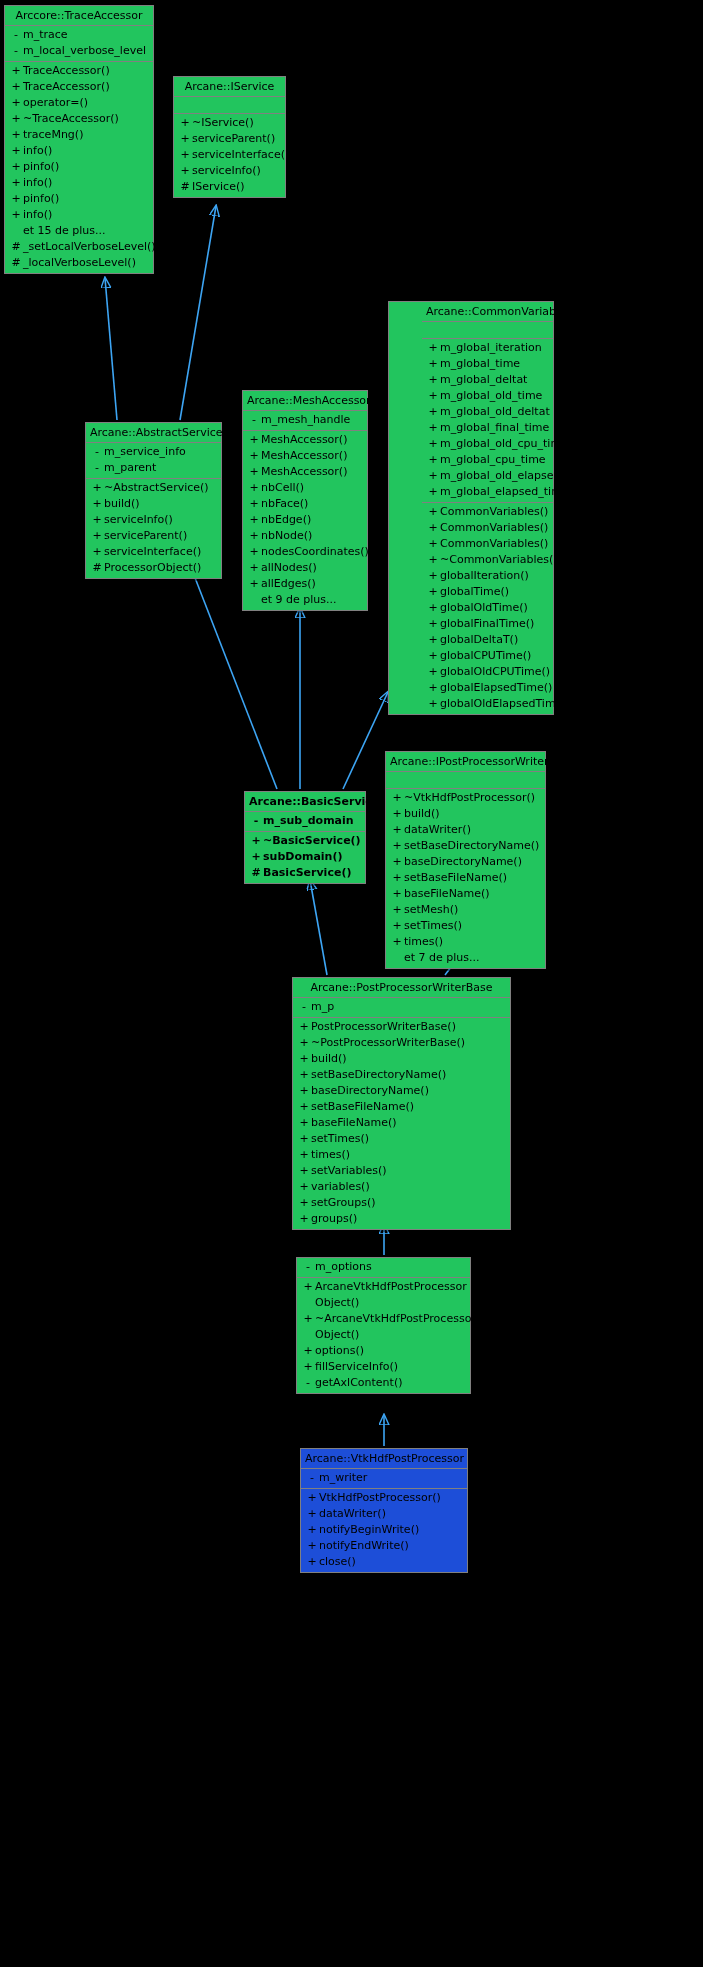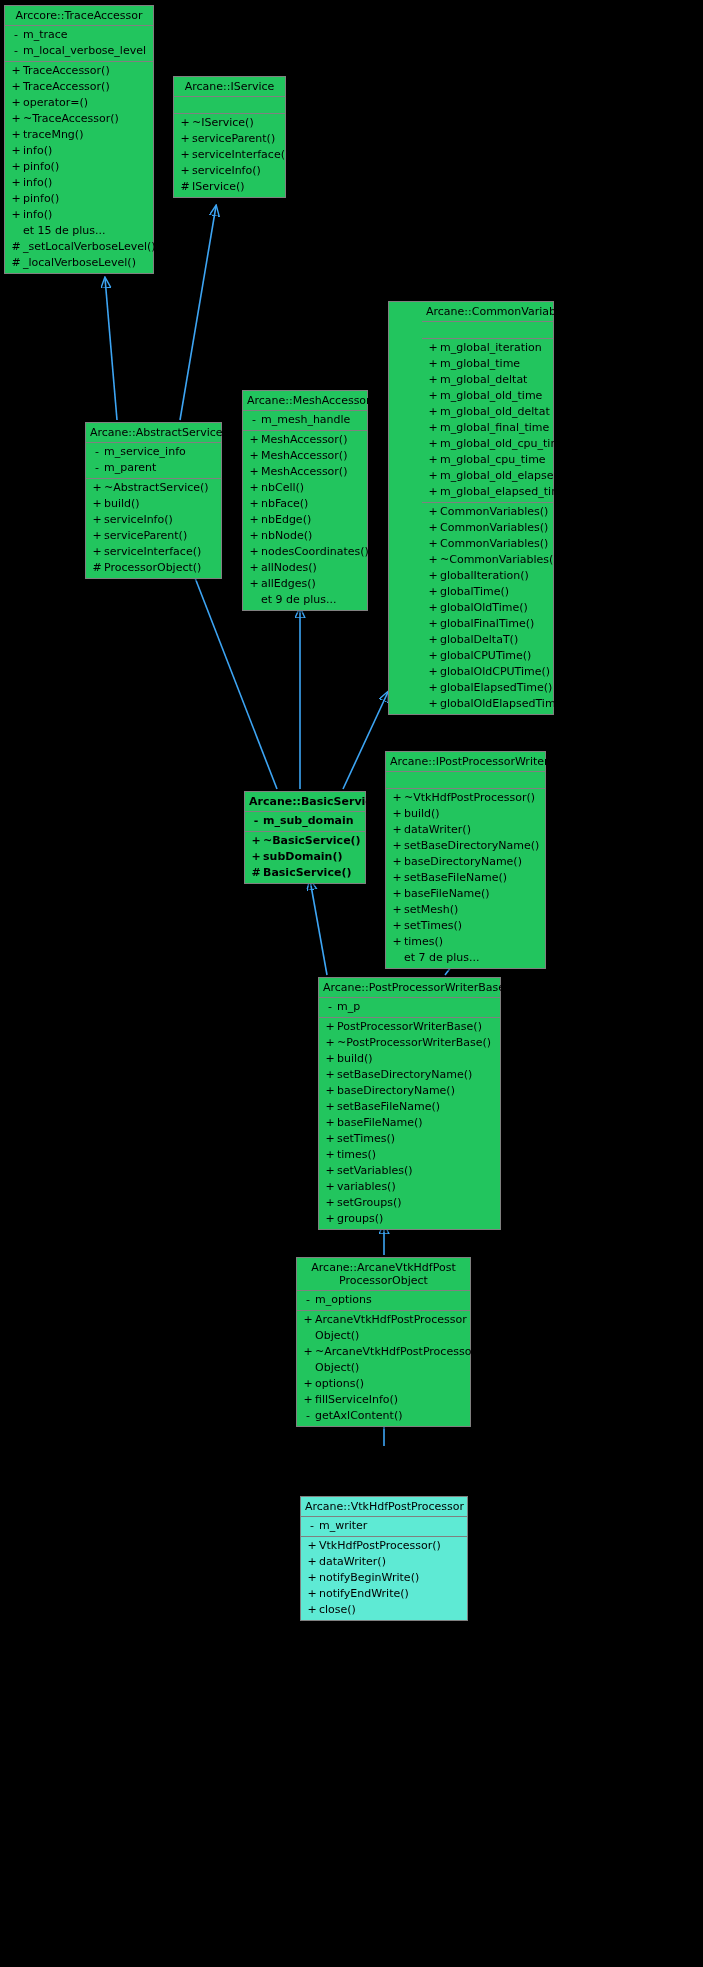--- a/index.html
+++ b/index.html
@@ -30,22 +30,21 @@
   }
   .uml {
     position: absolute;
     box-sizing: border-box;
     background: #22c55e;
     border: 1px solid #808080;
     box-shadow: 2px 2px 0 rgba(0,0,0,0.35);
     z-index: 2;
   }
   .uml.shaded {
-    background: #5eead4;
-    margin-top: 48px;
+    background: #1d4ed8;
   }
   .uml .title {
     text-align: center;
     font-size: 11px;
     color: #000;
     padding: 3px 4px 3px 4px;
     line-height: 13px;
     border-bottom: 1px solid #808080;
     white-space: pre-line;
   }
@@ -229,21 +228,21 @@
         <div class="row"><span class="vis">+</span><span class="nm">setBaseDirectoryName()</span></div>
         <div class="row"><span class="vis">+</span><span class="nm">baseDirectoryName()</span></div>
         <div class="row"><span class="vis">+</span><span class="nm">setBaseFileName()</span></div>
         <div class="row"><span class="vis">+</span><span class="nm">baseFileName()</span></div>
         <div class="row"><span class="vis">+</span><span class="nm">setMesh()</span></div>
         <div class="row"><span class="vis">+</span><span class="nm">setTimes()</span></div>
         <div class="row"><span class="vis">+</span><span class="nm">times()</span></div>
         <div class="row more"><span class="vis"></span><span class="nm">et 7 de plus...</span></div>
       </div>
     </div>
-    <div class="uml" style="left: 292px; top: 977px; width: 183px; margin-left: 26px;">
+    <div class="uml" style="left: 292px; top: 977px; width: 219px;">
       <div class="title">Arcane::PostProcessorWriterBase</div>
       <div class="section">
         <div class="row"><span class="vis">-</span><span class="nm">m_p</span></div>
       </div>
       <div class="section">
         <div class="row"><span class="vis">+</span><span class="nm">PostProcessorWriterBase()</span></div>
         <div class="row"><span class="vis">+</span><span class="nm">~PostProcessorWriterBase()</span></div>
         <div class="row"><span class="vis">+</span><span class="nm">build()</span></div>
         <div class="row"><span class="vis">+</span><span class="nm">setBaseDirectoryName()</span></div>
         <div class="row"><span class="vis">+</span><span class="nm">baseDirectoryName()</span></div>
@@ -251,22 +250,20 @@
         <div class="row"><span class="vis">+</span><span class="nm">baseFileName()</span></div>
         <div class="row"><span class="vis">+</span><span class="nm">setTimes()</span></div>
         <div class="row"><span class="vis">+</span><span class="nm">times()</span></div>
         <div class="row"><span class="vis">+</span><span class="nm">setVariables()</span></div>
         <div class="row"><span class="vis">+</span><span class="nm">variables()</span></div>
         <div class="row"><span class="vis">+</span><span class="nm">setGroups()</span></div>
         <div class="row"><span class="vis">+</span><span class="nm">groups()</span></div>
       </div>
     </div>
     <div class="uml" style="left: 296px; top: 1257px; width: 175px;">
-      <div class="title">Arcane::ArcaneVtkHdfPost
-ProcessorObject</div>
       <div class="section">
         <div class="row"><span class="vis">-</span><span class="nm">m_options</span></div>
       </div>
       <div class="section">
         <div class="row"><span class="vis">+</span><span class="nm">ArcaneVtkHdfPostProcessor
 Object()</span></div>
         <div class="row"><span class="vis">+</span><span class="nm">~ArcaneVtkHdfPostProcessor
 Object()</span></div>
         <div class="row"><span class="vis">+</span><span class="nm">options()</span></div>
         <div class="row"><span class="vis">+</span><span class="nm">fillServiceInfo()</span></div>

